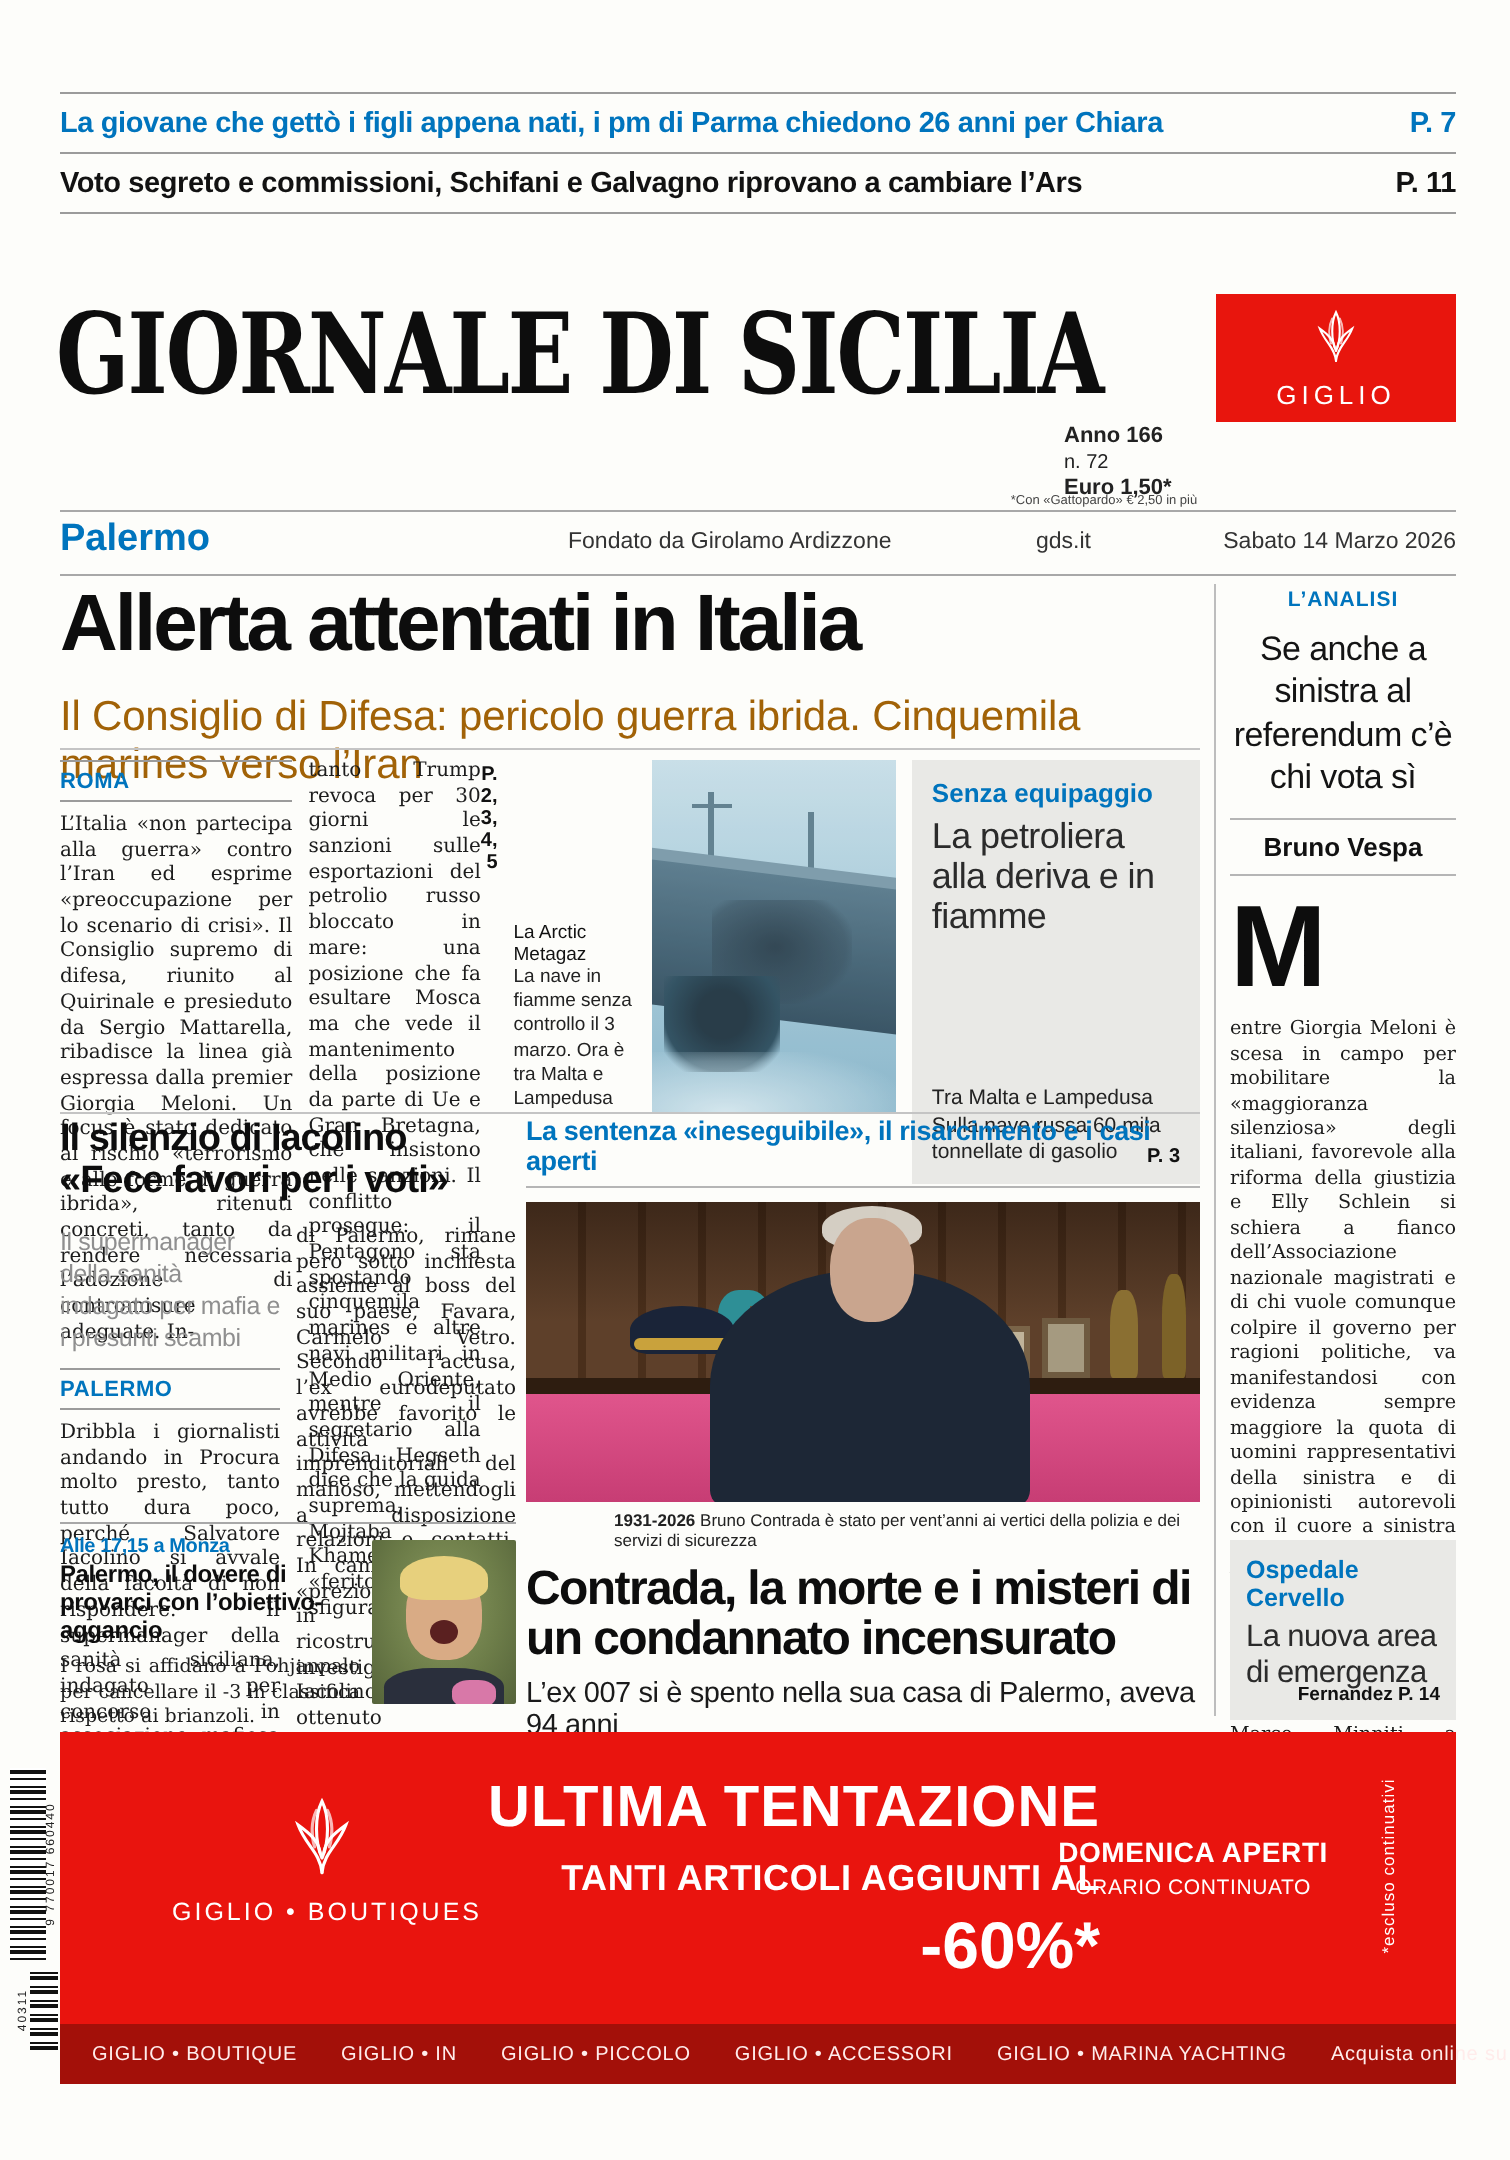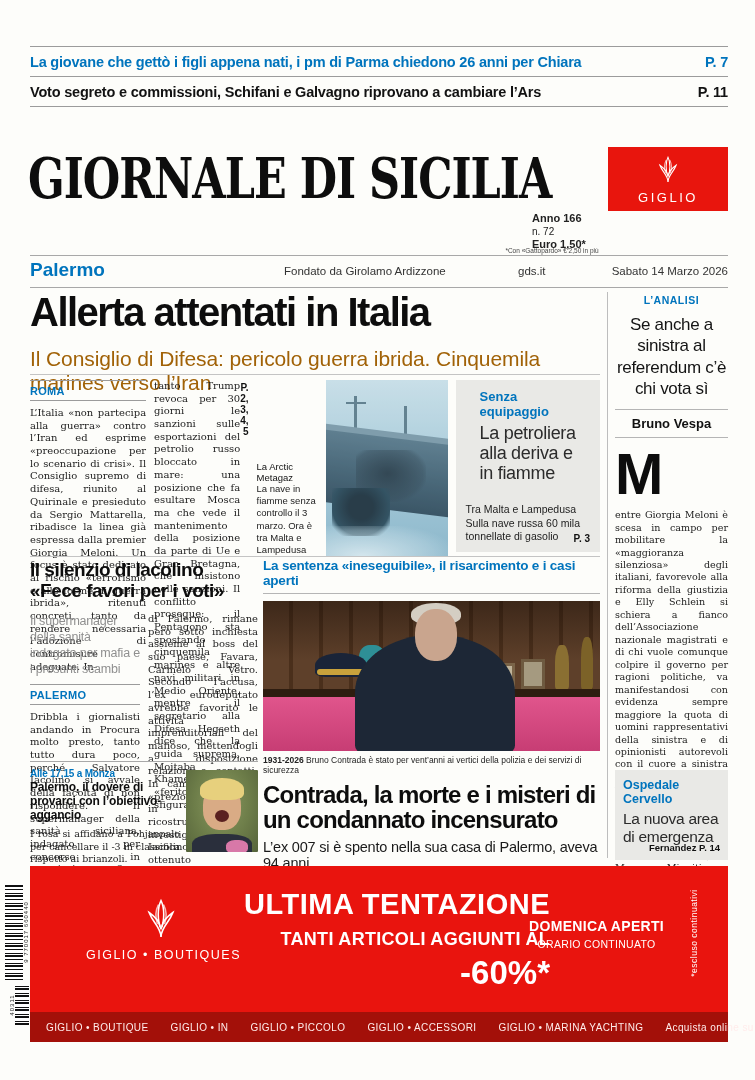--- a/index.html
+++ b/index.html
@@ -55,21 +55,21 @@
   .lead-h1 {
     left:30px; top:293px; width:575px; font-size:40px; font-weight:800;
     letter-spacing:-1.5px; line-height:0.98; color:#0d0d0d;
   }
   .lead-deck { left:30px; top:347px; width:575px; font-size:21px; color:#a16207; letter-spacing:-0.1px; }
   .lead-cols { left:30px; top:380px; width:570px; height:176px; display:flex; gap:8px; }
   .lcol1 { width:118px; }
   .lcol2 { width:96px; display:flex; flex-direction:row; }
   .lcap  { width:62px; display:flex; flex-direction:column; justify-content:flex-end; }
   .lphoto{ width:124px; height:176px; position:relative; overflow:hidden; }
-  .lbox  { width:146px; height:172px; background:#e9e9e6; padding:9px 24px; position:relative; }
+  .lbox  { width:146px; height:212px; background:#e9e9e6; padding:9px 10px; position:relative; }
   .kick {
     font-size:11px; font-weight:bold; color:#0074bd; letter-spacing:0.3px;
     border-top:1px solid #9b9b9b; border-bottom:1px solid #9b9b9b;
     padding:4px 0 3px; margin-bottom:6px;
   }
   .pages-line { font-weight:bold; font-size:10px; text-align:right; margin-top:2px; color:#111; font-family:"Liberation Sans",sans-serif; }
   .cap-title { font-size:9.5px; font-weight:normal; color:#111; }
   .cap-text  { font-size:9.5px; color:#222; line-height:1.28; }
   .lbox .bkick { font-size:13px; font-weight:bold; color:#0074bd; margin-bottom:4px; }
   .lbox .btitle { font-size:18px; line-height:1.12; color:#2b2b2b; letter-spacing:-0.3px; }
@@ -112,21 +112,21 @@
   .f-head { position:absolute; left:17px; top:14px; width:38px; height:46px; background:#d9a career; background:#d9ab85; border-radius:46% 46% 42% 42%; }
   .f-hair { position:absolute; left:14px; top:8px; width:44px; height:22px; background:#e7d07d; border-radius:50% 50% 30% 30%; }
   .f-mouth { position:absolute; left:29px; top:40px; width:14px; height:12px; background:#5a2020; border-radius:50%; }
   .f-body { position:absolute; left:6px; bottom:-6px; width:60px; height:24px; background:#2a2f3c; border-radius:40% 40% 0 0; }
   .f-pink { position:absolute; left:40px; bottom:-2px; width:22px; height:14px; background:#d878a8; border-radius:40%; }
 
   
   .con { left:263px; top:558px; width:337px; }
   .con-kick { font-size:13.5px; font-weight:bold; color:#0074bd; letter-spacing:-0.2px; padding-bottom:5px; border-bottom:1px solid #b5b5b5; }
   .con-photo { position:relative; width:337px; height:150px; margin-top:7px; overflow:hidden; }
-  .con-cap { font-size:8.5px; color:#222; margin-top:4px; }
+  .con-cap { font-size:8.5px; color:#222; margin-top:4px;margin-left:44px; }
   .con-cap b { font-size:8.5px; }
   .con-h { font-size:24px; font-weight:800; letter-spacing:-0.8px; line-height:1.04; color:#0d0d0d; margin-top:8px; }
   .con-deck { font-size:14.5px; color:#1a1a1a; margin-top:6px; letter-spacing:-0.2px; }
   .con-by { font-size:10px; font-weight:bold; text-align:right; margin-top:2px; }
   
   .c-wood { position:absolute; inset:0; background:repeating-linear-gradient(90deg,#5e402a 0 26px,#4a2f1b 26px 30px); }
   .c-woodshade { position:absolute; inset:0; background:linear-gradient(180deg, rgba(20,10,5,.45), rgba(20,10,5,0) 40%); }
   .c-shelf { position:absolute; left:0; top:88px; width:100%; height:12px; background:#2e1d10; }
   .c-couch { position:absolute; left:0; top:96px; width:100%; height:54px; background:linear-gradient(180deg,#e0558c,#c73d74); }
   .c-fig { position:absolute; left:92px; top:34px; width:160px; height:120px; background:#1d2736; border-radius:48% 48% 8% 8%; }

